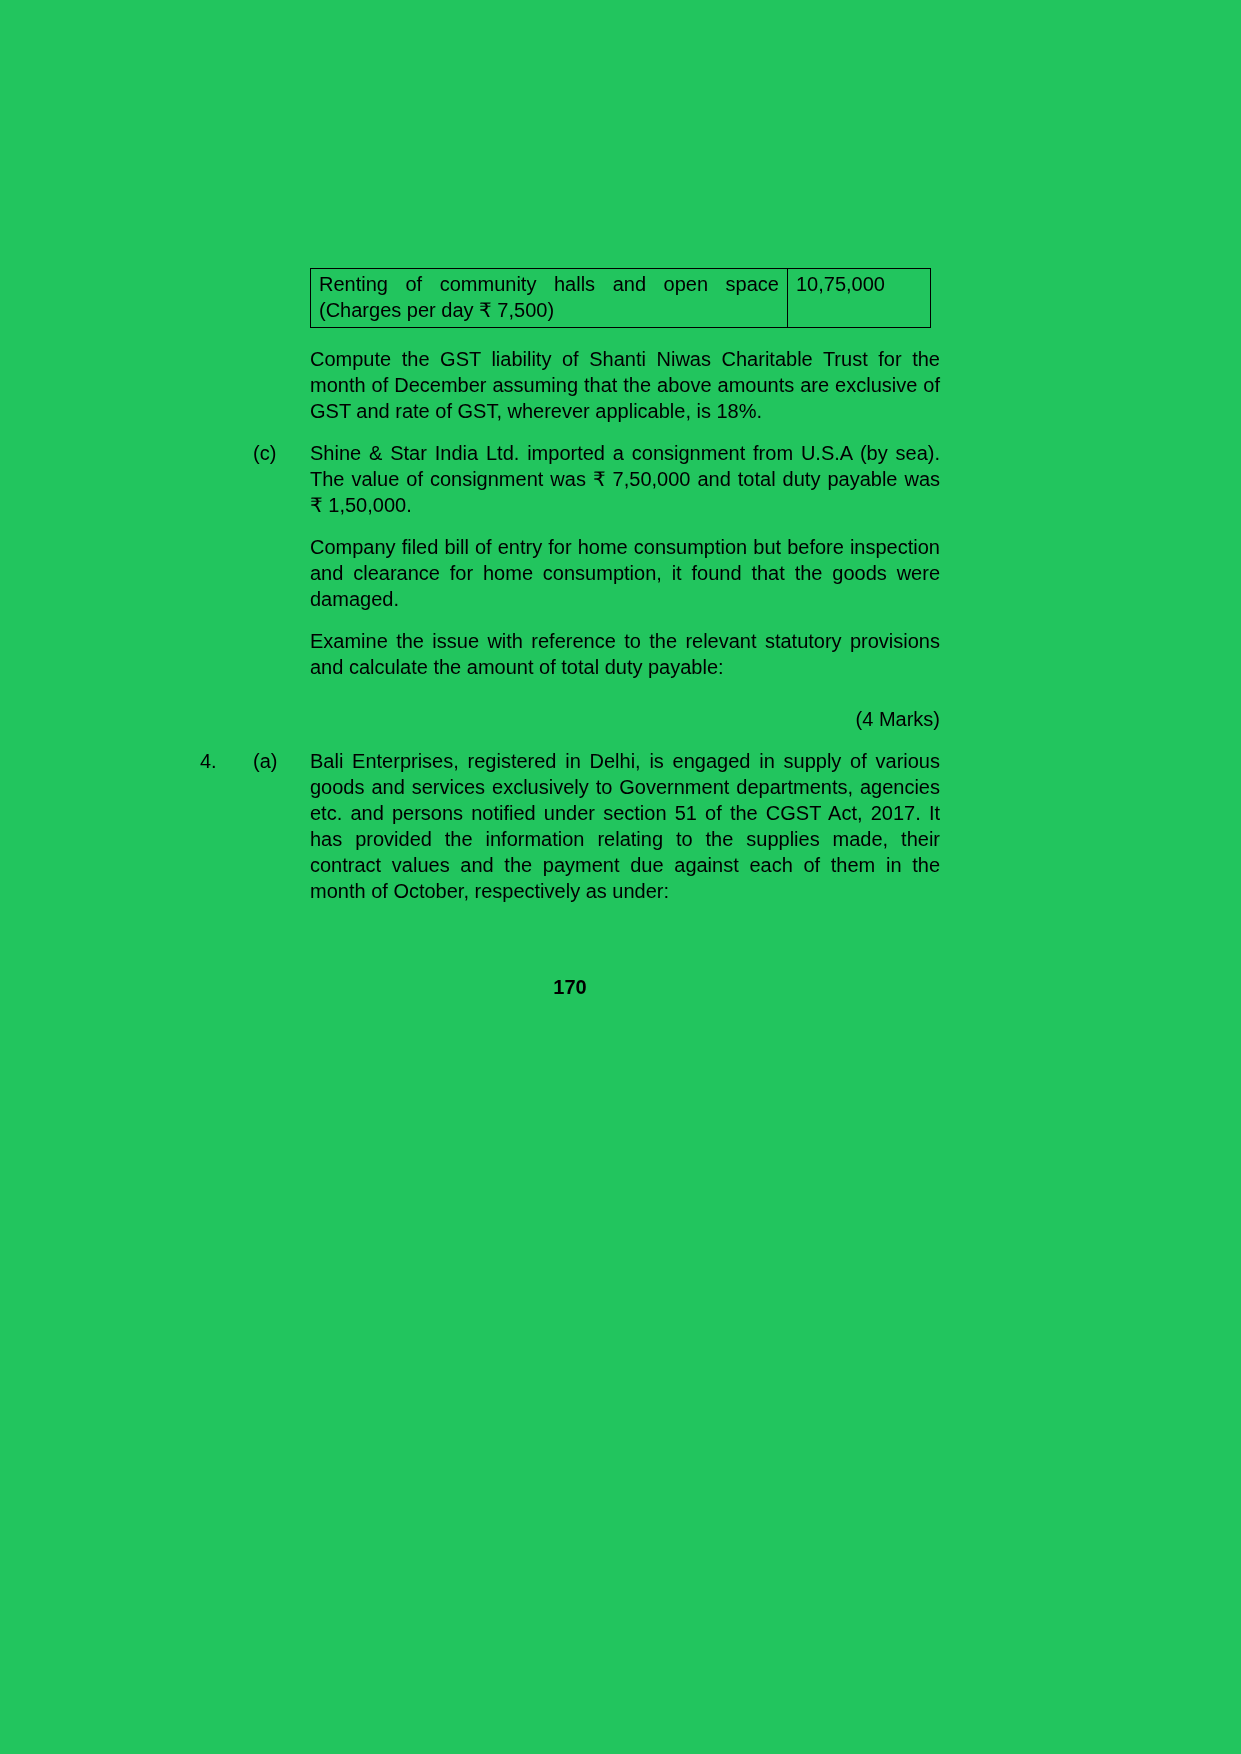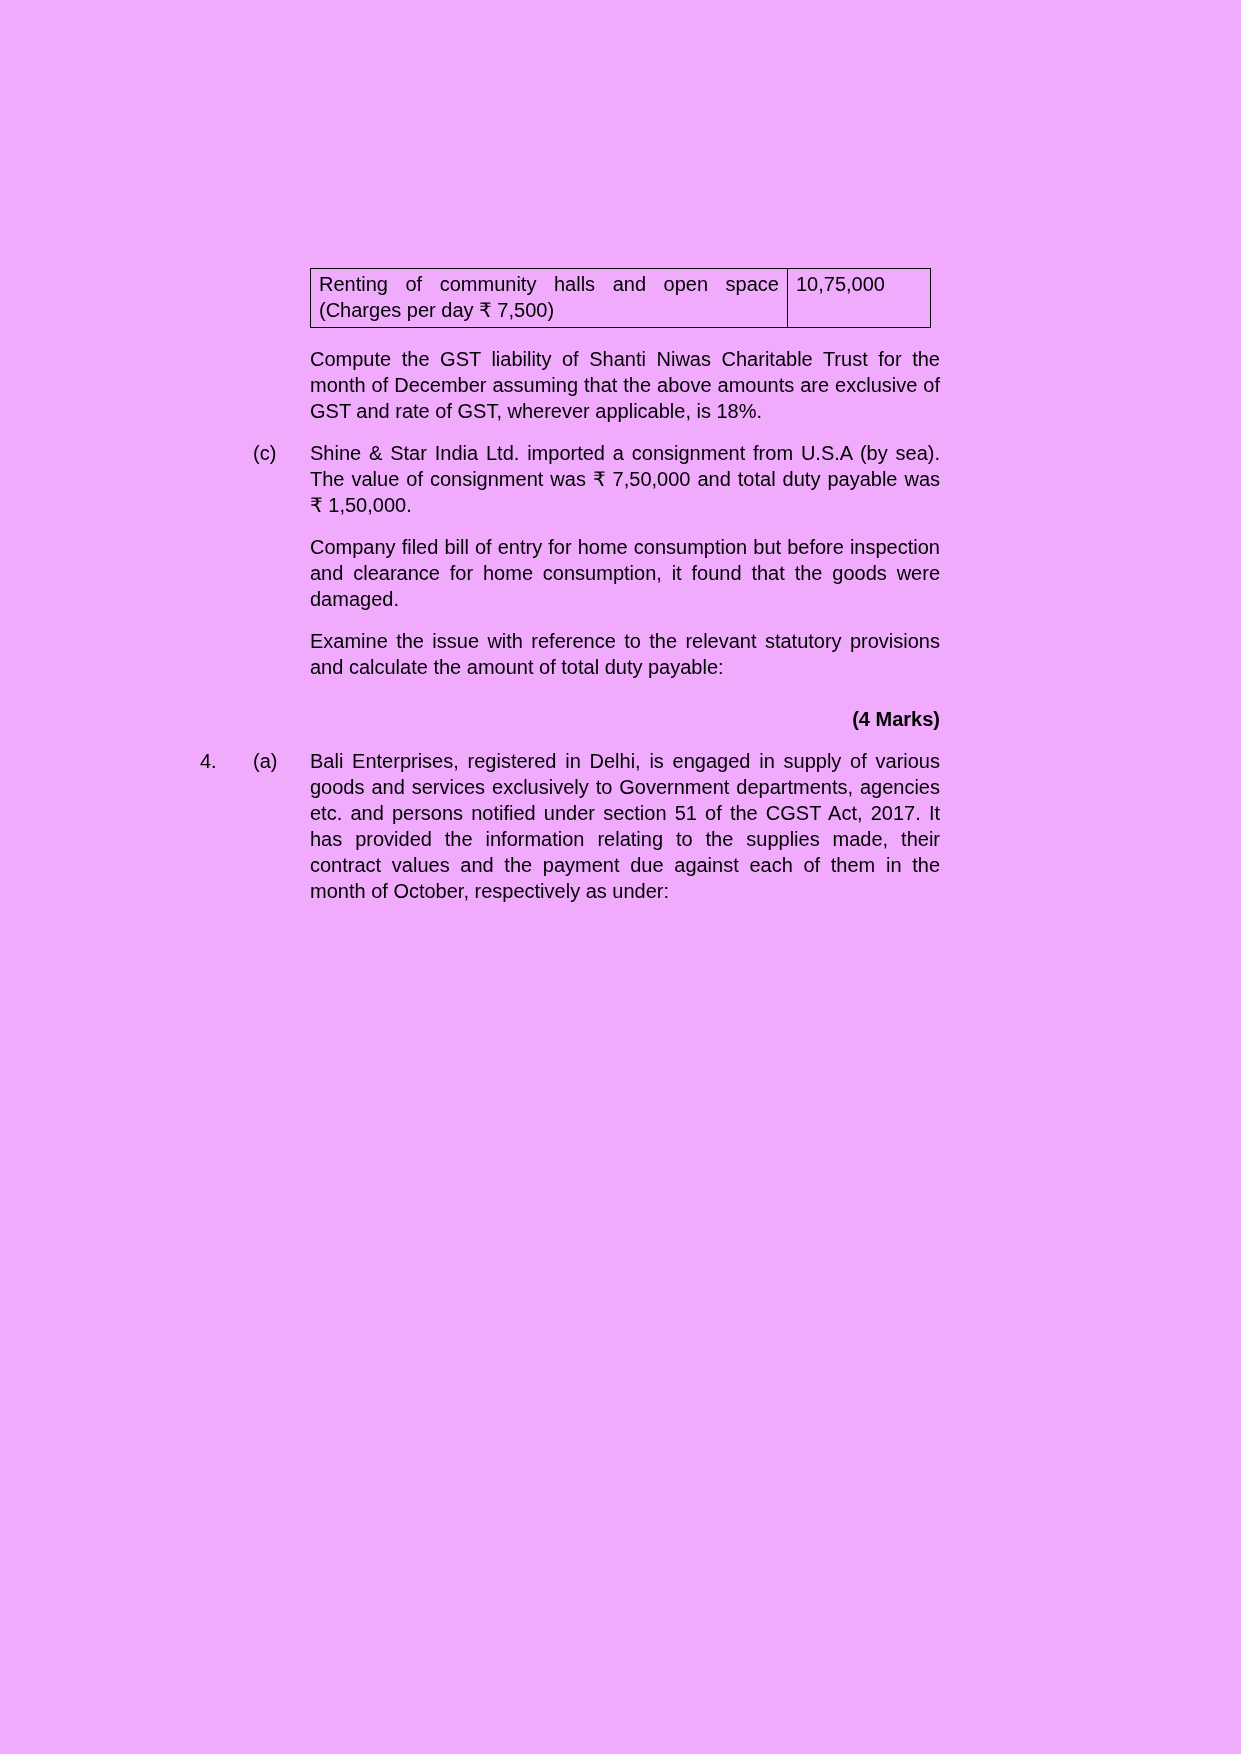--- a/index.html
+++ b/index.html
@@ -1,21 +1,21 @@
 <!DOCTYPE html>
 <html><head>
 <meta charset="utf-8">
 <style>
   * { margin: 0; padding: 0; box-sizing: border-box; }
   html, body { background: #ffffff; }
   .page {
     position: relative;
     width: 1241px;
     height: 1754px;
-    background: #f0abfc;
+    background: #22c55e;
     font-family: "Liberation Sans", "DejaVu Sans", sans-serif;
     color: #000000;
     font-size: 20px;
     line-height: 26px;
     overflow: hidden;
   }
   .content {
     position: absolute;
     left: 200px;
     top: 268px;
@@ -50,21 +50,21 @@
     right: 0;
     bottom: 0;
     font-weight: bold;
     background: #ffffff;
     padding-left: 10px;
   }
   .marks-line {
     margin-left: 110px;
     width: 630px;
     text-align: right;
-    font-weight: bold;
+    font-weight: normal;
     margin-top: 26px;
   }
   
   .item {
     display: flex;
     align-items: flex-start;
     margin-top: 16px;
   }
   .item .num {
     width: 53px;
@@ -119,15 +119,16 @@
     <div class="marks-line">(4 Marks)</div>
 
     <div class="item">
       <span class="num">4.</span>
       <span class="letter">(a)</span>
       <div class="body">
         <p class="bpara">Bali Enterprises, registered in Delhi, is engaged in supply of various goods and services exclusively to Government departments, agencies etc. and persons notified under section 51 of the CGST Act, 2017.  It has provided the information relating to the supplies made, their contract values and the payment due against each of them in the month of October, respectively as under:</p>
       </div>
     </div>
 
+    <div class="page-number">170</div>
 
   </div>
 </div>
 
 </body></html>

